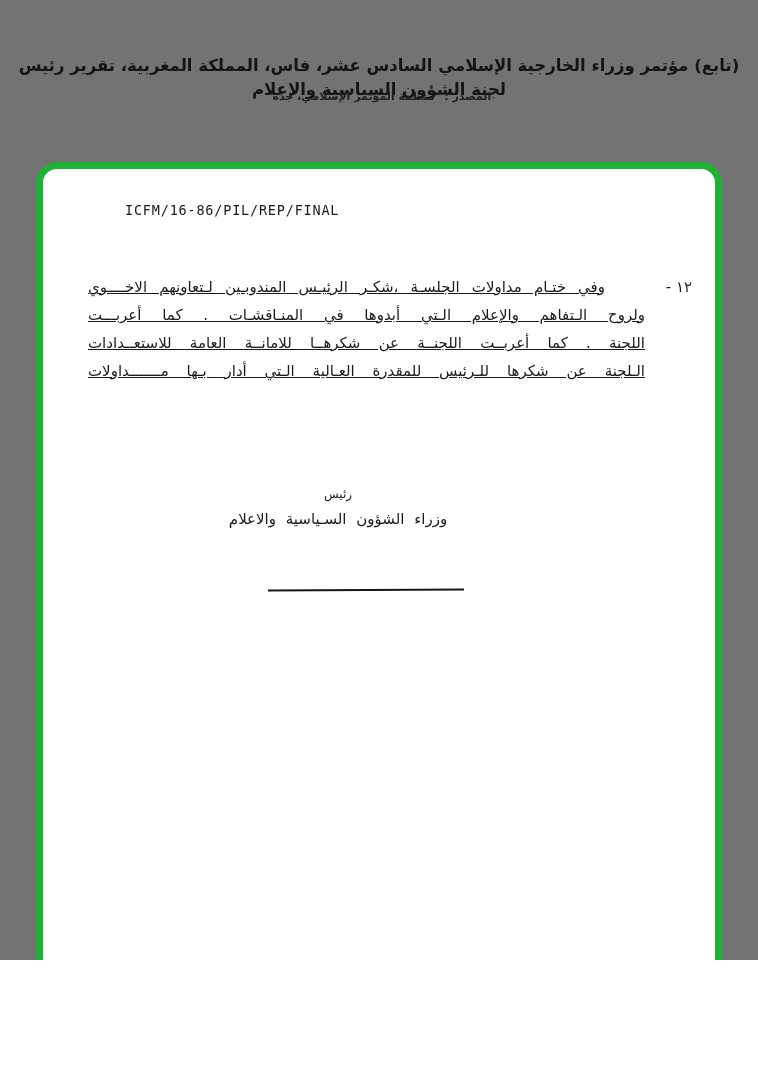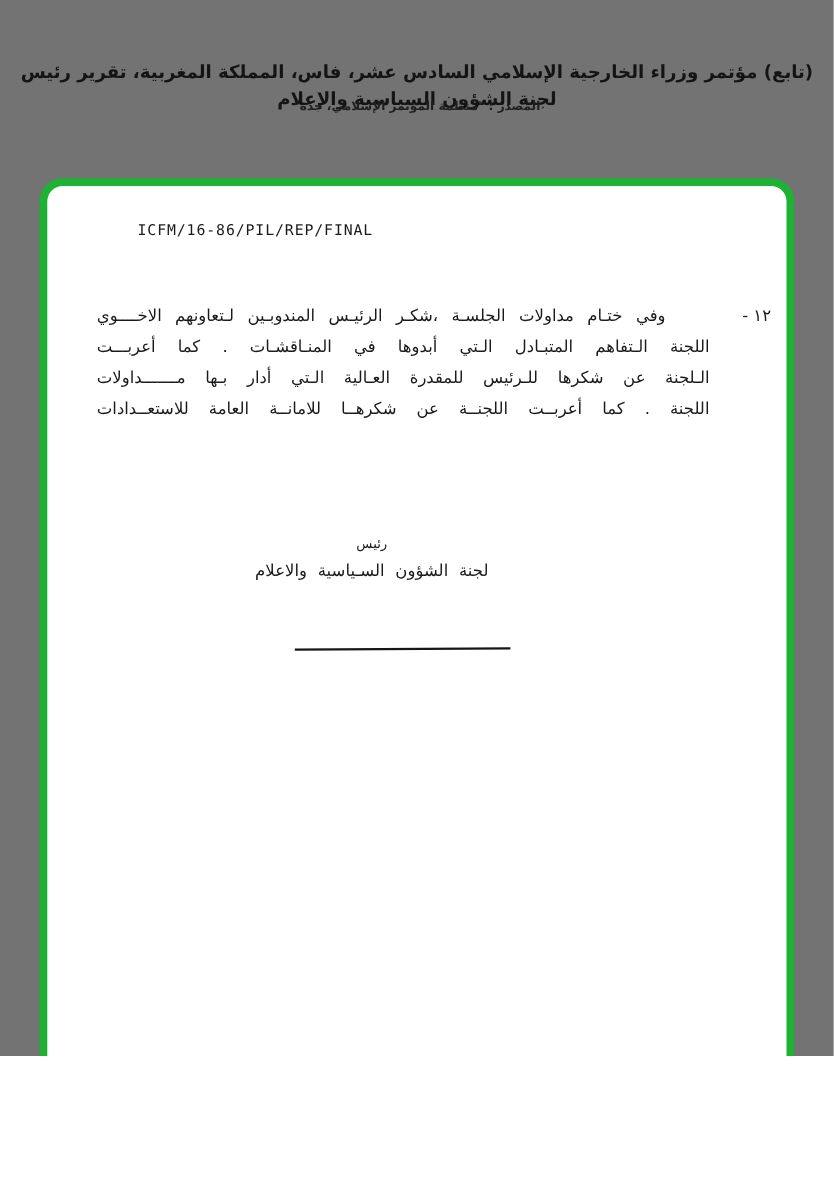--- a/index.html
+++ b/index.html
@@ -56,33 +56,34 @@
     direction: rtl;
     display: flex;
     align-items: flex-start;
   }
   .para-num {
     width: 44px;
     margin-left: 12px;
     font-size: 15px;
     line-height: 28px;
     white-space: nowrap;
-    text-align: right;
+    text-align: center;
     color: #1a1a1a;
   }
   .para-text { flex: 1; }
   .pline {
     direction: rtl;
     font-size: 15px;
     line-height: 28px;
     word-spacing: 4px;
     text-align: justify;
     text-align-last: justify;
     white-space: nowrap;
     color: #1a1a1a;
+    text-decoration: underline;
   }
   .pline:first-child { padding-right: 40px; }
   .sig {
     position: absolute;
     top: 318px; left: 185px; width: 220px;
     direction: rtl;
     text-align: center;
     color: #1a1a1a;
   }
   .sig-name { font-size: 15px; word-spacing: 5px; margin-bottom: 9px; white-space: nowrap; }
@@ -114,29 +115,29 @@
   <div class="hdr2">المصدر : "منظمة المؤتمر الإسلامي، جدة"</div>
 
   <div class="green-box">
 
     <div class="ref">ICFM/16-86/PIL/REP/FINAL</div>
 
     <div class="para">
       <div class="para-num">١٢ -</div>
       <div class="para-text">
         <div class="pline">وفي ختـام مداولات الجلسـة ،شكـر الرئيـس المندوبـين لـتعاونهم الاخــــوي</div>
-        <div class="pline">اللجنة الـتفاهم المتبـادل الـتي أبدوها في المنـاقشـات . كما أعربـــت</div>
+        <div class="pline">ولروح الـتفاهم والإعلام الـتي أبدوها في المنـاقشـات . كما أعربـــت</div>
+        <div class="pline">اللجنة . كما أعربــت اللجنــة عن شكرهــا للامانــة العامة للاستعــدادات</div>
         <div class="pline">الـلجنة عن شكرها للـرئيس للمقدرة العـالية الـتي أدار بـها مـــــــداولات</div>
-        <div class="pline">اللجنة . كما أعربــت اللجنــة عن شكرهــا للامانــة العامة للاستعــدادات</div>
       </div>
     </div>
 
     <div class="sig">
       <div class="sig-title">رئيس</div>
-      <div class="sig-committee">لجنة الشؤون السـياسية والاعلام</div>
+      <div class="sig-committee">وزراء الشؤون السـياسية والاعلام</div>
     </div>
 
     <div class="divider"></div>
 
   </div>
 
   <div class="pagenum">٥</div>
 
 </div>
 

